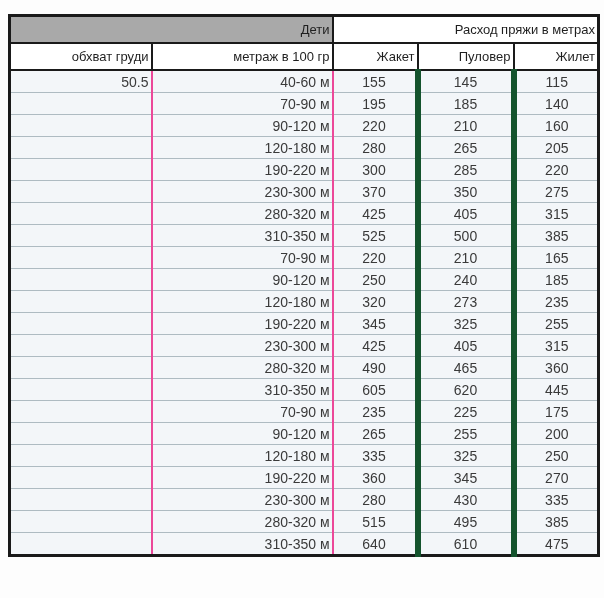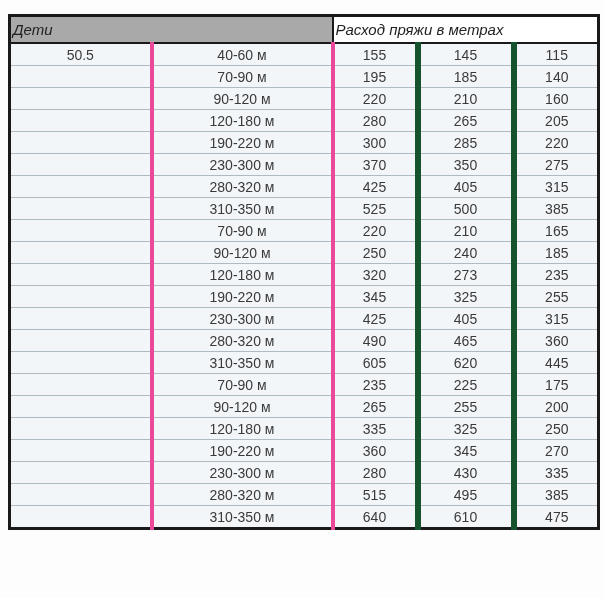--- a/index.html
+++ b/index.html
@@ -23,29 +23,28 @@
     left: 8px;
     top: 14px;
     width: 589px;
     border-collapse: collapse;
     table-layout: fixed;
     border: 3px solid #1a1a1a;
   }
   
   thead th {
     font-weight: normal;
-    font-size: 15px;
+    font-size: 13px;
     color: #1f1f1f;
-    text-align: left;
+    text-align: right;
     vertical-align: middle;
     height: 23px;
     padding: 1px 2px;
     background: #ffffff;
     border: 2px solid #1a1a1a;
-    font-style: italic;
   }
   thead th.children-head {
     background: #a9a9a9;
   }
   
   tbody td {
     font-size: 14px;
     color: #3a3a3a;
     text-align: center;
     vertical-align: middle;
@@ -53,21 +52,22 @@
     padding: 0 2px;
     background: #f3f6f9;
     border-top: 1px solid #aebbc2;
   }
   tbody tr.section-start td {
     border-top: 2px solid #1a1a1a;
   }
   
   tbody td.chest,
   tbody td.meterage {
-    border-right: 4px solid #ec4899;
+    border-right: 2px solid #ec4899;
+    text-align: right;
   }
   
   tbody td.jacket,
   tbody td.pullover {
     border-right: 6px solid #14532d;
   }
 </style>
 </head>
 <body>
 
@@ -78,20 +78,27 @@
       <col style="width:181px">
       <col style="width:85px">
       <col style="width:96px">
       <col style="width:85px">
     </colgroup>
     <thead>
       <tr>
         <th colspan="2" class="children-head">Дети</th>
         <th colspan="3" class="consumption-head">Расход пряжи в метрах</th>
       </tr>
+      <tr>
+        <th>обхват груди</th>
+        <th>метраж в 100 гр</th>
+        <th>Жакет</th>
+        <th>Пуловер</th>
+        <th>Жилет</th>
+      </tr>
     </thead>
     <tbody id="table-body">
         <tr class="section-start">
           <td class="chest">50.5</td>
           <td class="meterage">40-60 м</td>
           <td class="jacket">155</td>
           <td class="pullover">145</td>
           <td class="vest">115</td>
         </tr>
         <tr>

